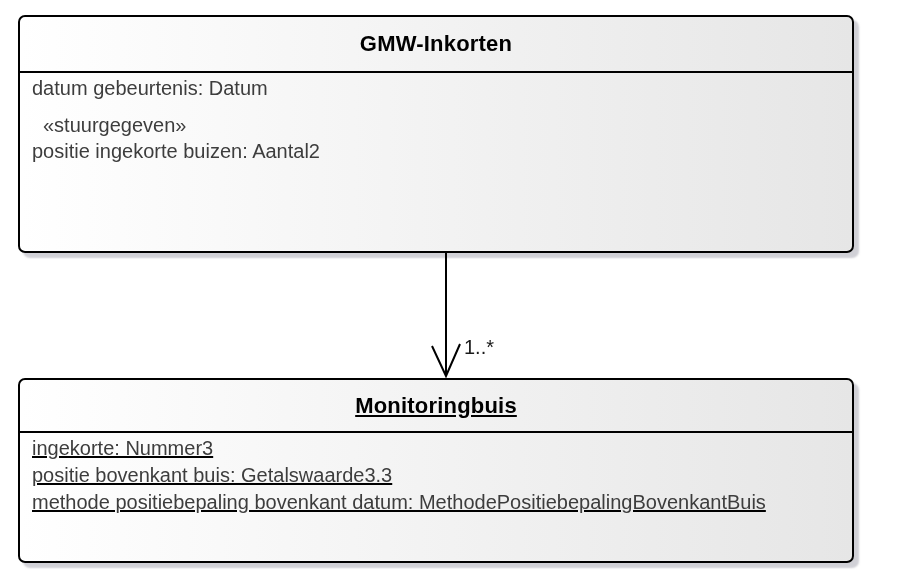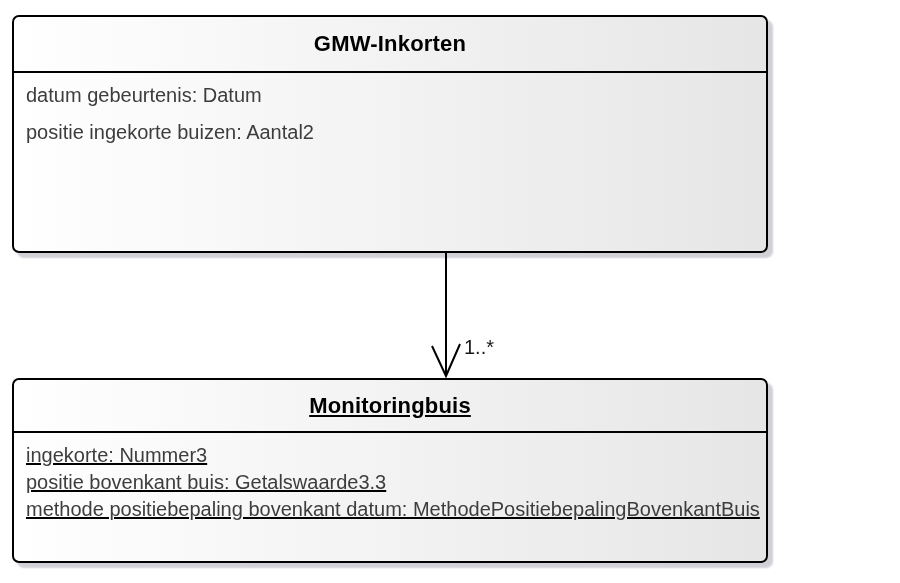--- a/index.html
+++ b/index.html
@@ -17,43 +17,43 @@
   .canvas {
     position: relative;
     width: 900px;
     height: 583px;
     background: var(--background);
     font-family: "Liberation Sans", "DejaVu Sans", sans-serif;
     overflow: hidden;
   }
   .class-box {
     position: absolute;
-    left: 12px;
-    width: 756px;
+    left: 18px;
+    width: 836px;
     border: 2px solid var(--box-border);
     border-radius: 7px;
     background: linear-gradient(to right, var(--box-fill-left) 0%, var(--box-fill-right) 100%);
     box-shadow: 5px 5px 2px 0 rgba(170, 170, 180, 0.55);
   }
   .class-box.box-1 { top: 15px; height: 238px; }
   .class-box.box-2 { top: 378px; height: 185px; text-decoration: underline; }
   .class-title {
     display: flex;
     align-items: center;
     justify-content: center;
     border-bottom: 2px solid var(--box-border);
     font-size: 22px;
     font-weight: bold;
     color: var(--title-text);
     letter-spacing: 0.2px;
   }
   .box-1 .class-title { height: 56px; }
   .box-2 .class-title { height: 53px; }
   .class-attrs {
-    padding: 9px 12px 0 12px;
+    padding: 2px 12px 0 12px;
     font-size: 20px;
     color: var(--attribute-text);
   }
   .box-1 .class-attrs .attr { line-height: 26px; }
   .box-2 .class-attrs .attr { line-height: 27px; }
   .attr { white-space: nowrap; }
   .stereo-group { margin-top: 11px; }
   .attr.stereo { padding-left: 11px; }
   .connector-svg {
     position: absolute;
@@ -77,20 +77,21 @@
 </head>
 <body>
 
 <div class="canvas">
 
   <div class="class-box box-1">
     <div class="class-title">GMW-Inkorten</div>
     <div class="class-attrs">
       <div class="attr">datum gebeurtenis: Datum</div>
       <div class="stereo-group">
+        <div class="attr stereo">«stuurgegeven»</div>
         <div class="attr">positie ingekorte buizen: Aantal2</div>
       </div>
     </div>
   </div>
 
   <svg class="connector-svg" viewBox="0 0 140 125">
     <line x1="28" y1="0" x2="28" y2="123"></line>
     <polyline points="14,93 28,123 42,91"></polyline>
     <text x="46" y="101">1..*</text>
   </svg>

